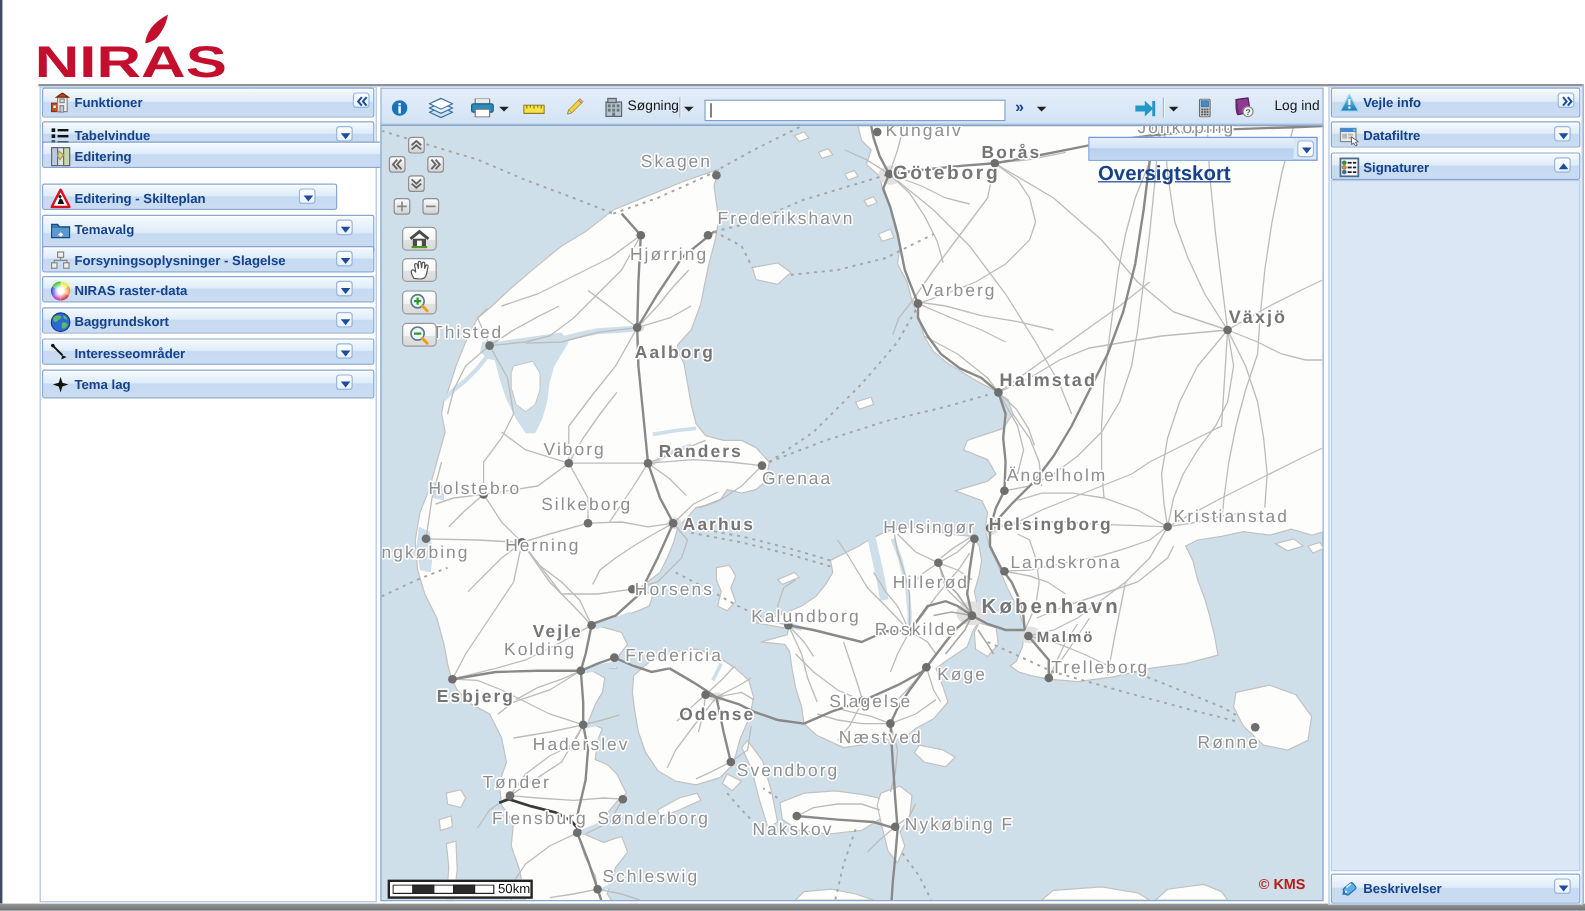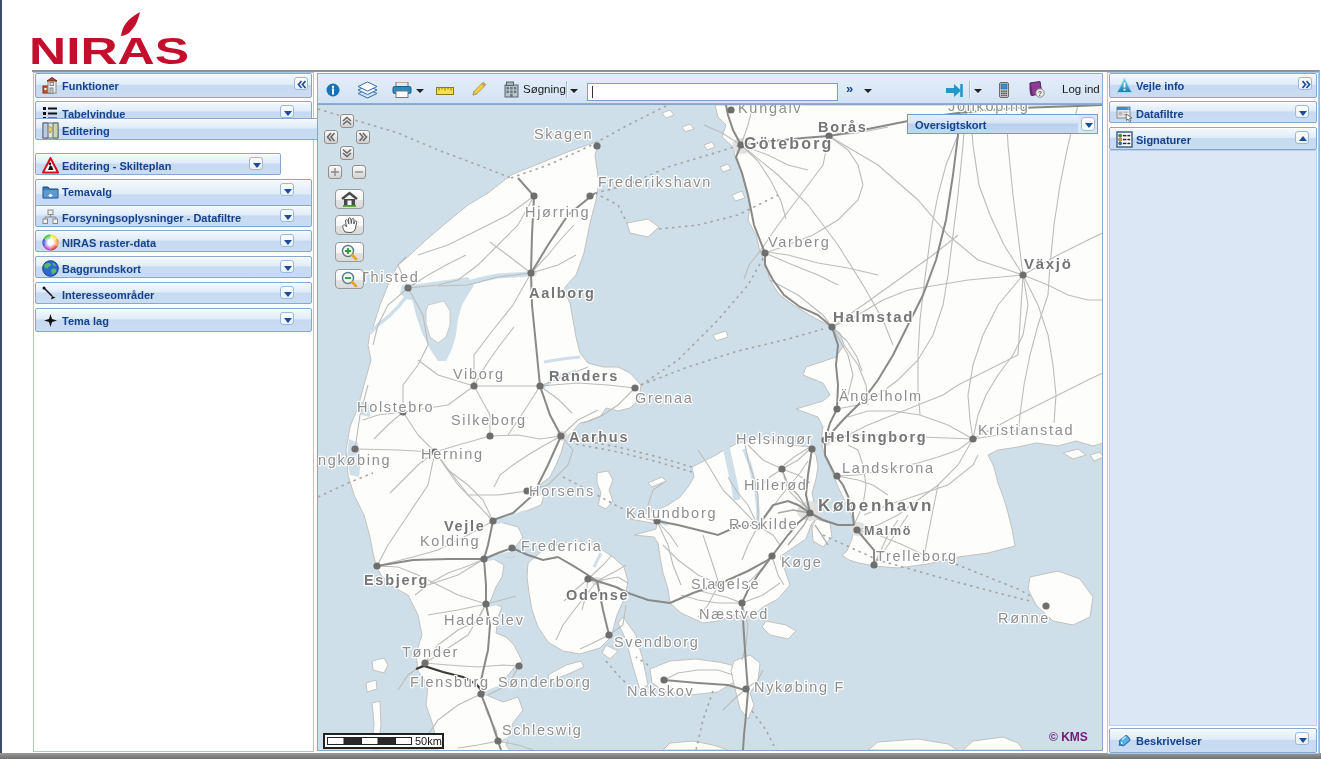--- a/index.html
+++ b/index.html
@@ -30,24 +30,24 @@
   #sinput .caret{position:absolute;left:4px;top:2px;width:1px;height:12px;background:#333;}
   
   #mapwrap { left:317px; top:104px; width:786px; height:647px; border:1px solid #86a7cc; background:#cedfea; overflow:hidden; }
   .navb { position:absolute; width:14px; height:14px; border:1px solid #8f8f8f; border-radius:3px;
     background:linear-gradient(#fcfcfc,#d2d2d2); color:#555; text-align:center; line-height:12px; font-size:10px; font-weight:bold;}
   .bigb { position:absolute; width:29px; height:20px; border:1px solid #9a9a9a; border-radius:4px;
     background:linear-gradient(#ffffff 0%,#f4f4f4 55%, #e2e2e2 56%, #dadada 100%); }
   #ovk { position:absolute; left:589px; top:9px; width:191px; height:20px; border:1px solid #6f9bd2; background:#d9e7f7; }
   #ovk .grad { position:absolute; left:0; top:0; width:170px; height:18px;
     background:linear-gradient(#e7f0fb 0%,#d4e4f6 45%,#b9d0ee 50%,#c3d7f0 100%); }
-  #ovk .t { position:absolute; left:7px; top:4px; font-weight:bold; font-size:11px; color:#15428b; }
+  #ovk .t { position:absolute; left:7px; top:20px; font-weight:bold; font-size:17px; color:#15428b;text-decoration:underline; }
   #ovk .b { position:absolute; right:2px; top:2px; width:14px; height:14px; border:1px solid #9bb8dd; border-radius:3px; background:#fdfeff; }
   #scalebar { position:absolute; left:5px; top:628px; width:121px; height:16px; background:#fff; border:2px solid #222; }
-  #kms { position:absolute; left:731px; top:625px; color:#701a75; font-size:12px; font-weight:bold; }
+  #kms { position:absolute; left:731px; top:625px; color:#b91c1c; font-size:12px; font-weight:bold; }
   .tri-d { width:0;height:0;border-left:4px solid transparent;border-right:4px solid transparent;border-top:5px solid #1b4c9d; position:absolute; left:3px; top:5px;}
   .tri-u { width:0;height:0;border-left:4px solid transparent;border-right:4px solid transparent;border-bottom:5px solid #1b4c9d; position:absolute; left:3px; top:4px;}
 </style>
 </head>
 <body>
 <div id="page">
   <svg class="abs" style="left:0;top:0" width="220" height="70" viewBox="0 0 220 70">
     <text x="29" y="64" font-family="&quot;Liberation Sans&quot;, sans-serif" font-weight="bold" font-size="37" fill="#c30e2d" textLength="160" lengthAdjust="spacingAndGlyphs">NIRAS</text>
     <path d="M 121 36 C 122 27 127 19 140 12 C 138 22 134 28 129 33 C 126 35 123 36 121 36 Z" fill="#c30e2d"></path>
   </svg>
@@ -127,21 +127,21 @@
       </div>
       <div class="panel-h" style="left:35px;top:204.5px;width:277px;height:22px">
         <div class="ico" id="lic5"><svg width="17" height="17" viewBox="0 0 17 17">
             <g fill="#f0f0f0" stroke="#888">
               <rect x="6" y="1" width="5" height="4.5"></rect>
               <rect x="1" y="10" width="4.5" height="4.5"></rect>
               <rect x="11" y="10" width="4.5" height="4.5"></rect>
             </g>
             <path d="M8.5,5.5 v2.5 M3.2,10 v-2 h10.6 v2 M8.5,8 v0" stroke="#888" fill="none"></path>
           </svg></div>
-        <div class="ttl">Forsyningsoplysninger - Datafiltre</div>
+        <div class="ttl">Forsyningsoplysninger - Slagelse</div>
         <div class="pbtn" style="right:17px">
           <div class="tri-d"></div>
         </div>
       </div>
       <div class="panel-h" style="left:35px;top:230.3px;width:277px;height:22px">
         <div class="ico" id="lic6"><svg width="17" height="17" viewBox="0 0 17 17">
             <defs>
               <radialGradient id="wg">
                 <stop offset="30%" stop-color="#fff"></stop>
                 <stop offset="100%" stop-color="#fff" stop-opacity="0"></stop>

